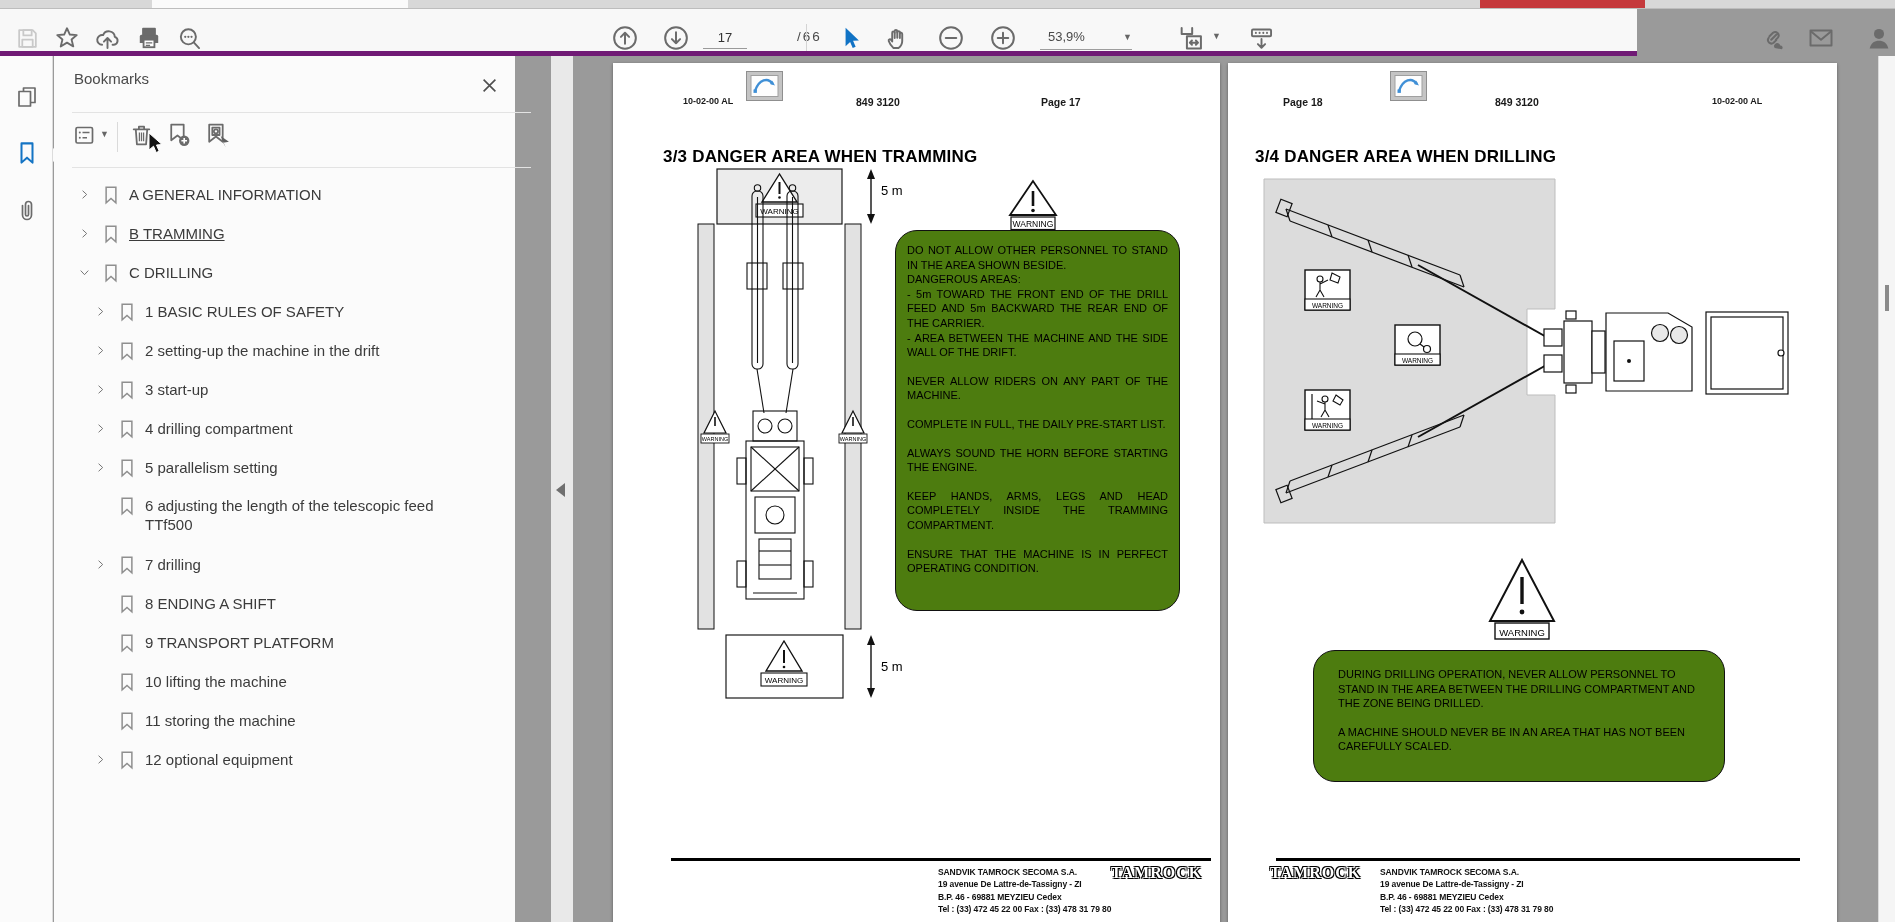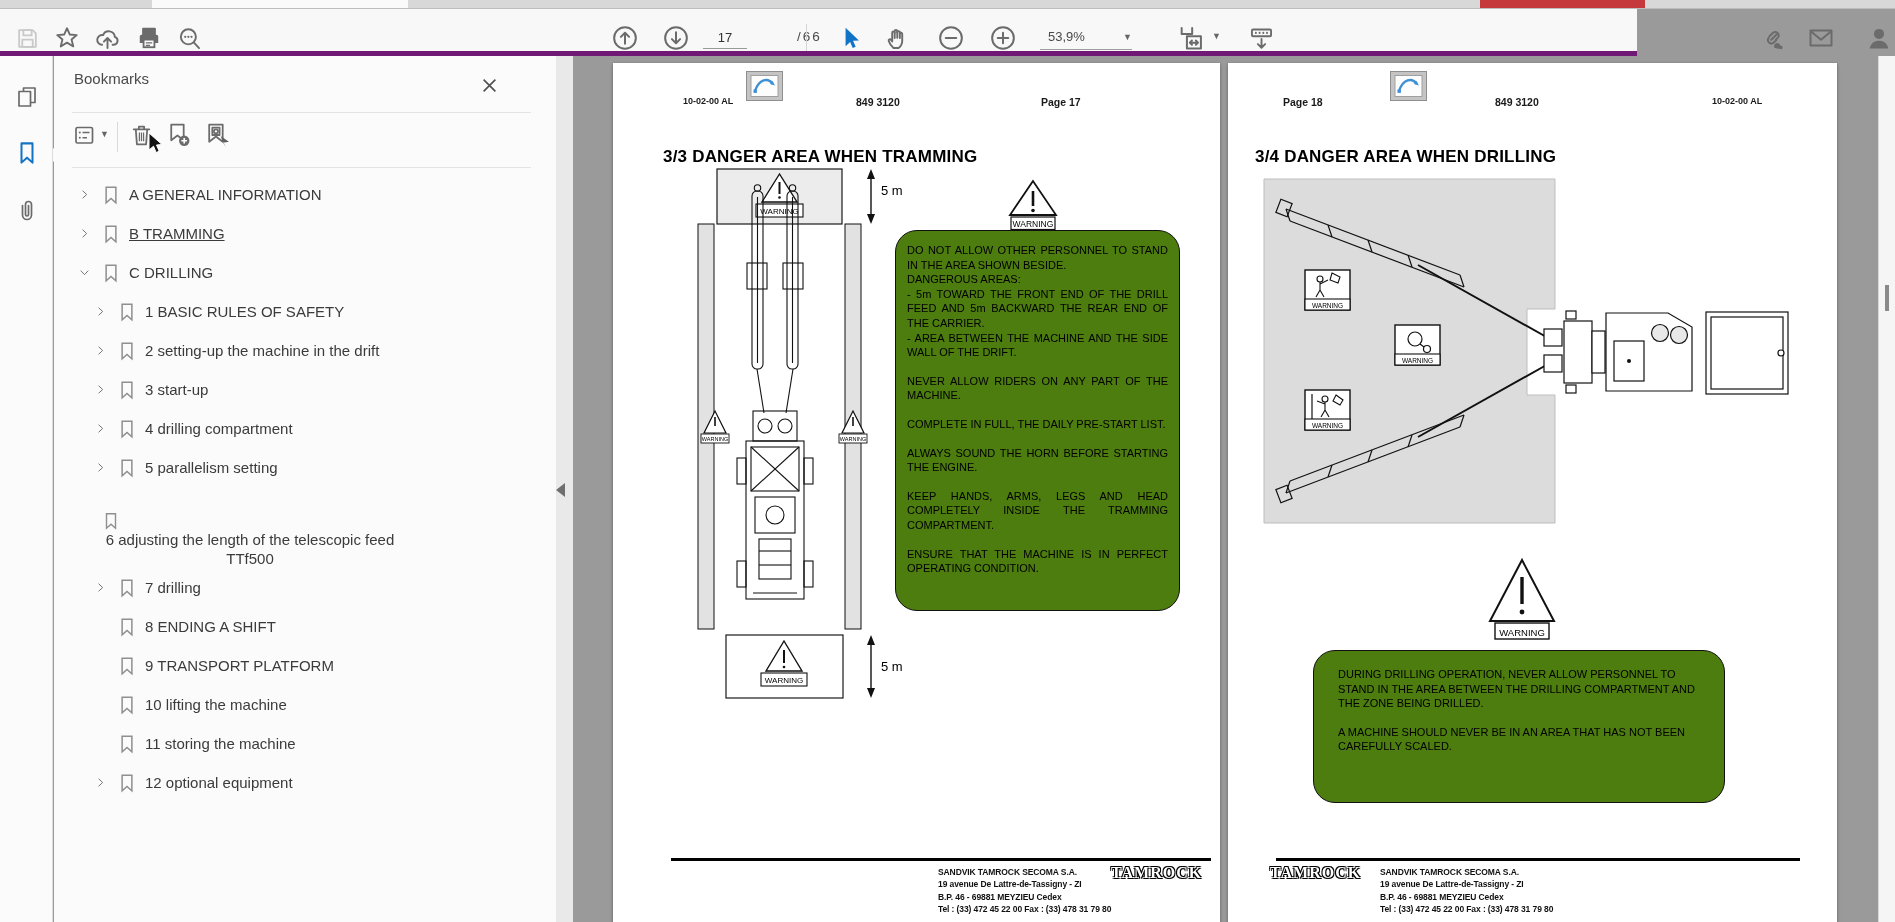--- a/index.html
+++ b/index.html
@@ -24,21 +24,21 @@
   .zoom-wrap { position:absolute; left:1040px; top:15px; width:92px; height:26px; border-bottom:1px solid #9e9e9e; display:flex; align-items:center; }
   .zoom-value { font-size:13px; color:#4a4a4a; padding-left:8px; flex:1; }
   .caret { font-size:9px; color:#666; }
   .caret-btn { position:absolute; top:22px; font-size:9px; color:#666; }
 
   
   .rail { position:absolute; left:0; top:56px; width:53px; bottom:0; background:#fbfbfb; border-right:1px solid #dcdcdc; z-index:20; }
   .rail-btn { position:absolute; left:14px; width:26px; height:26px; display:flex; align-items:center; justify-content:center; }
 
   
-  .panel { position:absolute; left:54px; top:56px; width:502px; bottom:0; background:#fbfbfb; z-index:19;text-align:center; }
+  .panel { position:absolute; left:54px; top:56px; width:461px; bottom:0; background:#fbfbfb; z-index:19; }
   .panel-notch { position:absolute; left:-6px; top:94px; width:10px; height:10px; background:#fbfbfb; border-left:1px solid #dcdcdc; border-bottom:1px solid #dcdcdc; transform:rotate(45deg); }
   .panel-title { position:absolute; left:20px; top:14px; font-size:15px; color:#4a4a4a; }
   .panel-close { position:absolute; left:424px; top:18px; width:22px; height:22px; display:flex; align-items:center; justify-content:center; }
   .pdiv { position:absolute; left:18px; width:459px; height:1px; background:#e3e3e3; }
   .ptool { position:absolute; width:28px; height:30px; top:64px; display:flex; align-items:center; justify-content:center; }
   .cursor-overlay { position:absolute; left:93px; top:76px; z-index:5; }
 
   .bm-list { position:absolute; left:0; top:119px; width:497px; }
   .bm-row { display:flex; align-items:center; min-height:39px; cursor:default; }
   .bm-row .chev { width:16px; height:16px; flex:0 0 16px; display:flex; align-items:center; justify-content:center; }
@@ -61,21 +61,21 @@
   .page2 { left:1228px; width:609px; }
   .ph-small { position:absolute; font-size:9px; font-weight:600; color:#1a1a1a; }
   .ph-num  { position:absolute; font-size:10.5px; font-weight:600; color:#1a1a1a; }
   .pg-title { position:absolute; font-size:17px; font-weight:bold; color:#000; letter-spacing:.2px; }
   .img-ph { position:absolute; top:8px; width:37px; height:30px; }
   .dim-label { position:absolute; font-size:13px; color:#000; }
   .diagram { position:absolute; left:0; top:100px; }
 
   .notice-box { position:absolute; border:1.5px solid #111; border-radius:22px; background:#4d7c0f; }
   .nb1 { left:282px; top:167px; width:285px; height:381px; padding:12px 11px; }
-  .nb2 { left:85px; top:587px; width:412px; height:153px; padding:16px 24px; }
+  .nb2 { left:85px; top:587px; width:412px; height:132px; padding:16px 24px; }
   .notice-box p { font-size:11px; line-height:14.6px; color:#000; text-align:justify; white-space:pre-line; margin-bottom:14px; font-weight:500;}
   .nb2 p { text-align:left; }
 
   .foot-line { position:absolute; height:3px; background:#000; }
   .foot-addr { position:absolute; font-size:8.5px; font-weight:bold; color:#111; line-height:12.4px; letter-spacing:-0.1px; }
   .tamrock-logo { position:absolute; font-family:"Liberation Serif",serif; font-weight:bold; font-size:16px; letter-spacing:1px; color:#fff;
       text-shadow:-1px -1px 0 #000, 1px -1px 0 #000, -1px 1px 0 #000, 1px 1px 0 #000, 0 0 1px #000; }
 
   svg text { font-family:"Liberation Sans",sans-serif; fill:#000; }
 </style>
@@ -356,21 +356,21 @@
       <span class="chev">
           <svg width="13" height="13" viewBox="0 0 24 24">
             <path class="icn" d="M9 5.5l7 6.5-7 6.5"></path>
           </svg>
         </span>
       <svg class="bmicon" viewBox="0 0 24 26">
           <path d="M5.5 2.5h13v21l-6.5-5.8-6.5 5.8z" fill="none" stroke="#8f8f8f" stroke-width="2"></path>
         </svg>
       <span class="bm-label">5 parallelism setting</span>
     </div>
-    <div class="bm-row lvl1" style="min-height:58px;align-items:flex-start;padding-top:9px;flex-direction:column;">
+    <div class="bm-row lvl1" style="min-height:58px;align-items:flex-start;padding-top:9px;">
       <span class="chev"></span>
       <svg class="bmicon" viewBox="0 0 24 26">
           <path d="M5.5 2.5h13v21l-6.5-5.8-6.5 5.8z" fill="none" stroke="#8f8f8f" stroke-width="2"></path>
         </svg>
       <span class="bm-label" style="max-width:330px;">6 adjusting the length of the telescopic feed TTf500</span>
     </div>
     <div class="bm-row lvl1">
       <span class="chev">
           <svg width="13" height="13" viewBox="0 0 24 24">
             <path class="icn" d="M9 5.5l7 6.5-7 6.5"></path>

